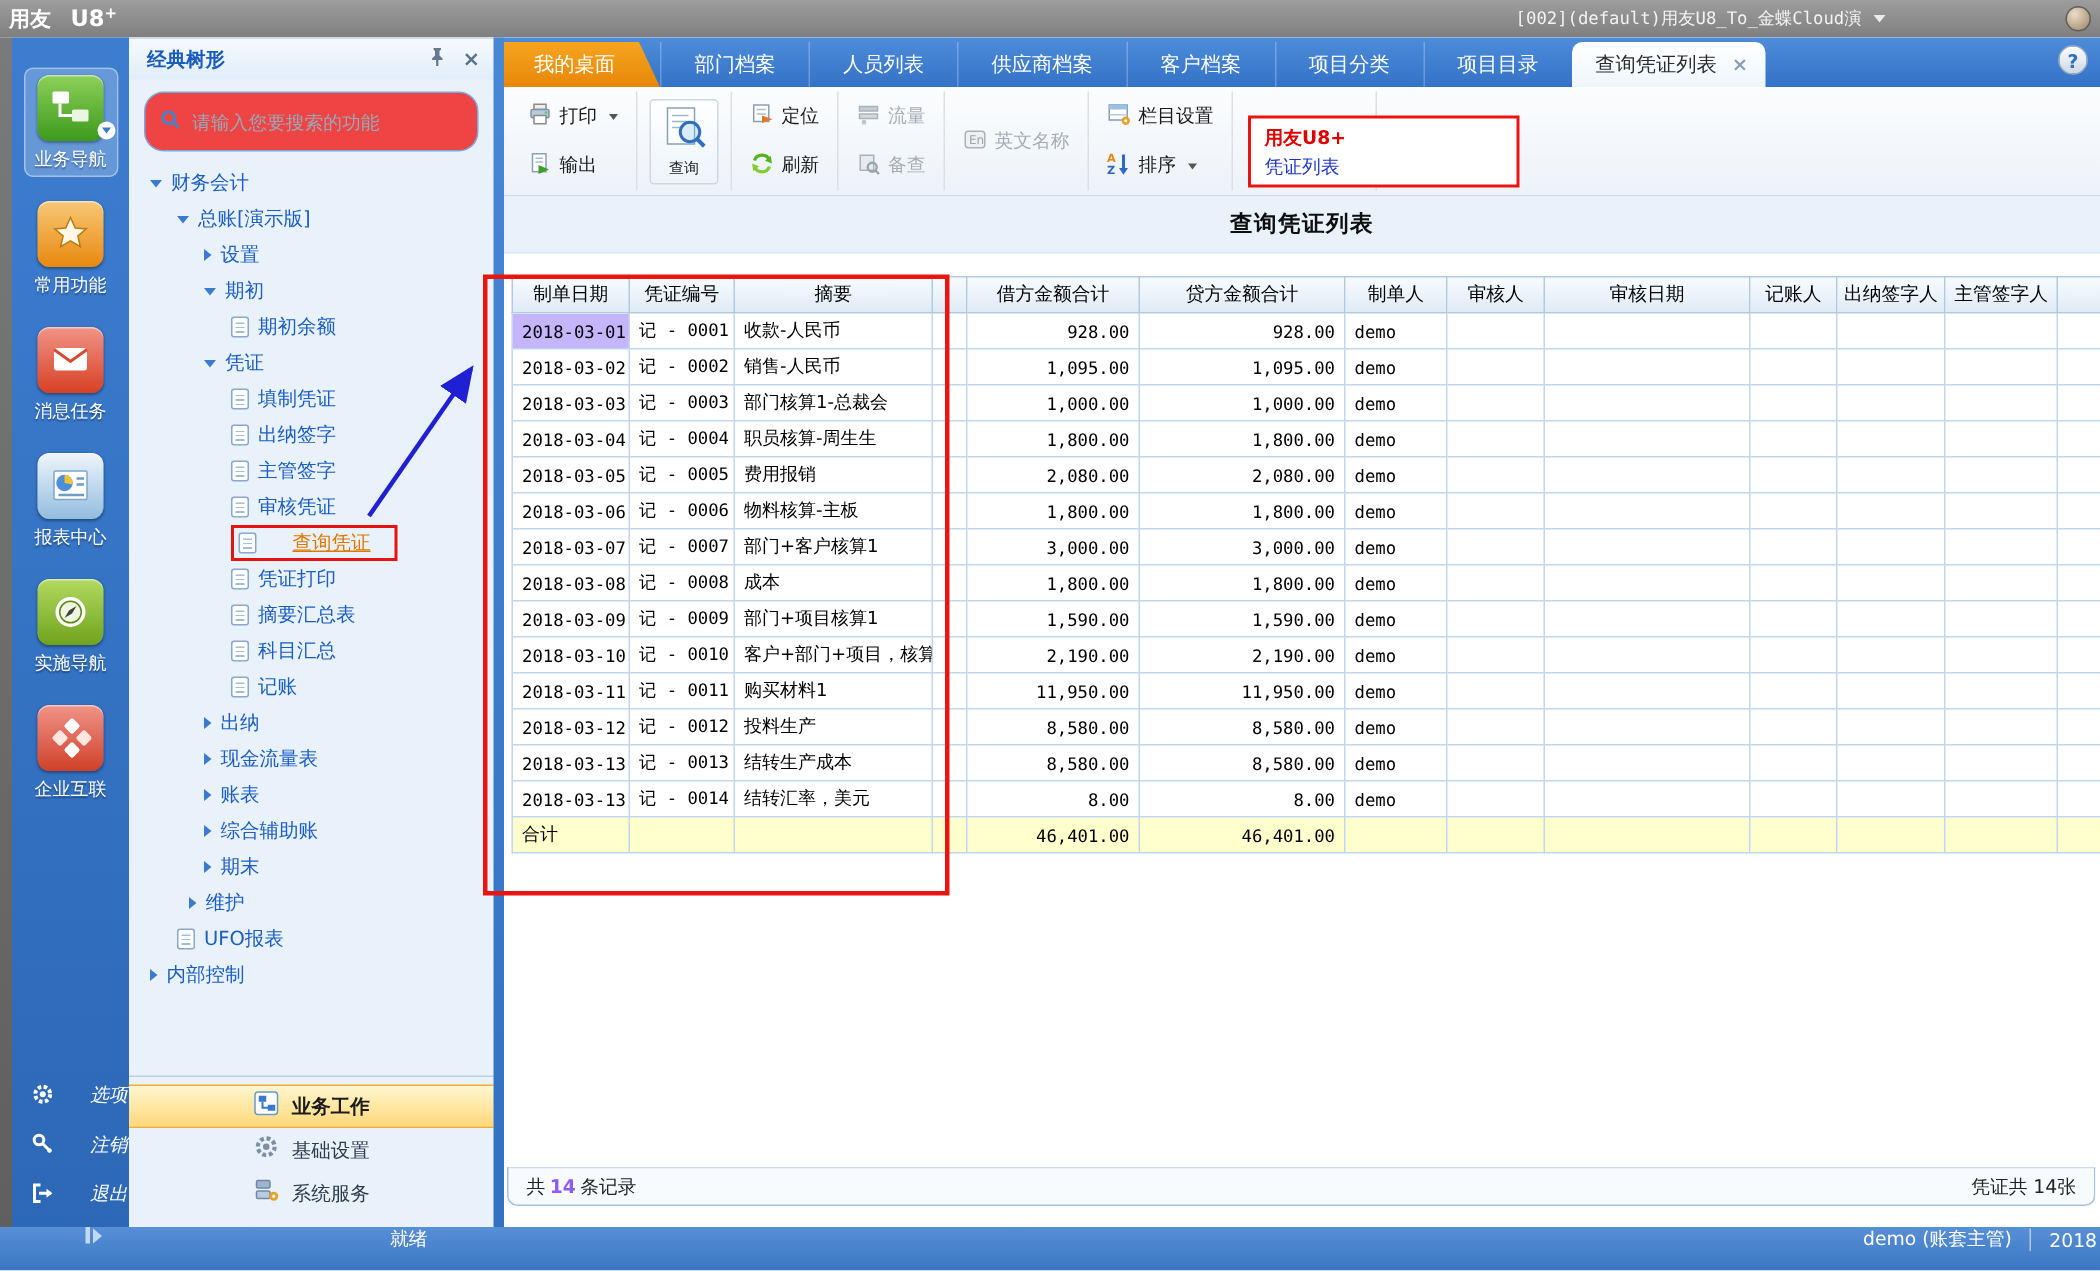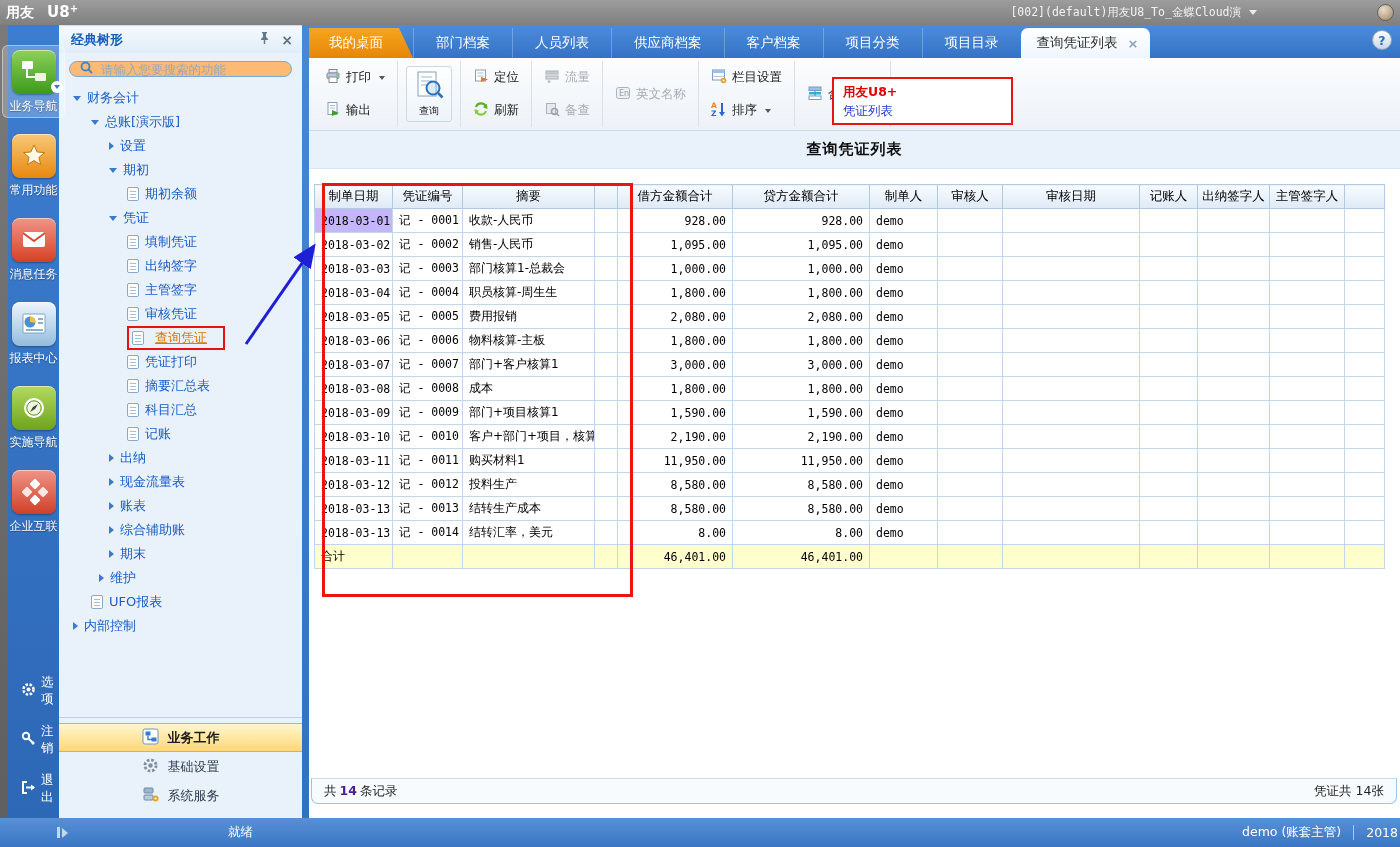--- a/index.html
+++ b/index.html
@@ -14,55 +14,55 @@
   .logo .u8 { font-size:15px; margin-left:13px; }
   .logo .plus { font-size:10px; position:relative; top:-5px; }
   .tb-right { margin-left:auto; display:flex; align-items:center; gap:8px; font-size:11.5px; color:#f2f2f2;
               font-family:"DejaVu Sans Mono","Liberation Mono",monospace; }
   .caret-down { width:0; height:0; border-left:4px solid transparent; border-right:4px solid transparent; border-top:5px solid #ececec; }
   .user-circle { width:17px; height:17px; border-radius:50%; margin-left:112px;
                  background:radial-gradient(circle at 35% 30%, #ecdcc8, #9a8464); border:1px solid #5e5e5e; }
   
   .app { display:flex; height:793px; }
   .edge { width:8px; background:linear-gradient(#7a7a7a,#5f5f5f); }
-  .iconbar { width:51px; background:linear-gradient(180deg,#3d7dd0,#2d68b6); display:flex; flex-direction:column; align-items:center; padding-top:20px; }
+  .iconbar { width:78px; background:linear-gradient(180deg,#3d7dd0,#2d68b6); display:flex; flex-direction:column; align-items:center; padding-top:20px; }
   .nav-item { display:flex; flex-direction:column; align-items:center; width:63px; padding:5px 0 3px; margin-bottom:11px; border-radius:6px; position:relative; }
   .nav-item.selected { background:rgba(255,255,255,.22); box-shadow:inset 0 0 0 1px rgba(255,255,255,.4); }
   .nav-tile { width:44px; height:44px; border-radius:8px; display:flex; align-items:center; justify-content:center;
               box-shadow:inset 0 1px 0 rgba(255,255,255,.5), 0 1px 2px rgba(0,0,0,.35); margin-bottom:4px; }
   .tile-nav-tree { background:linear-gradient(#8ed05a,#3c9a1c); }
   .tile-star     { background:linear-gradient(#f8c878,#e8880e); }
   .tile-mail     { background:linear-gradient(#f09488,#d84024); }
   .tile-report   { background:linear-gradient(#eef5fb,#93bcde); }
   .tile-compass  { background:linear-gradient(#b2da60,#6fa31d); }
   .tile-link     { background:linear-gradient(#f09488,#cf4028); }
   .nav-label { color:#fff; font-size:12px; text-shadow:0 1px 1px rgba(0,0,0,.35); }
   .nav-badge { position:absolute; right:2px; top:36px; width:12px; height:12px; border-radius:50%; background:#fff;
                display:flex; align-items:center; justify-content:center; }
   .nav-badge i { width:0; height:0; border-left:3px solid transparent; border-right:3px solid transparent; border-top:4px solid #3a7ace; }
   .iconbar-footer { margin-top:auto; width:100%; padding:0 0 12px 13px; display:flex; flex-direction:column; gap:15px; }
-  .foot-item { display:flex; align-items:center; gap:5px; color:#fff; font-size:12.5px; }
+  .foot-item { display:flex; align-items:flex-start; gap:24px; color:#fff; font-size:12.5px;font-style:italic; }
   
   .treepanel { width:243px; background:#e9f1fa; display:flex; flex-direction:column; border-top:1px solid #cddcee; }
   .tree-header { height:27px; display:flex; align-items:center; padding:0 9px 0 12px; color:#1a5cbe; font-weight:bold; font-size:13px;
                  background:linear-gradient(#f6fafe,#e0edf9); }
   .tree-header .sp { flex:1; }
   .hdr-x { color:#5f7184; font-size:14px; font-weight:bold; margin-left:10px; line-height:1; }
-  .searchbox { height:16px; margin:8px 10px 5px; border:1px solid #79aadf; border-radius:13px; background:#fdba74;
+  .searchbox { height:40px; margin:8px 10px 5px; border:1px solid #79aadf; border-radius:13px; background:#ef4444;
                display:flex; align-items:center; gap:6px; padding:0 10px; }
   .searchbox input { flex:1; border:none; outline:none; background:transparent; font-size:12.5px; color:#333; font-family:inherit; }
   .searchbox input::placeholder { color:#9aa7b6; }
   .tree { flex:1; padding-top:4px; overflow:hidden; }
   .tree-item { height:24px; display:flex; align-items:center; gap:6px; color:#1a5ec6; font-size:13px; white-space:nowrap; }
   .arr-d { width:0; height:0; border-left:4px solid transparent; border-right:4px solid transparent; border-top:5px solid #3a7ad0; flex:none; }
   .arr-r { width:0; height:0; border-top:4px solid transparent; border-bottom:4px solid transparent; border-left:5px solid #3a7ad0; flex:none; }
   .doc-icon { width:12px; height:14px; background:#fff; border:1px solid #88a8cc; border-radius:2px; position:relative; flex:none; }
   .doc-icon::before { content:""; position:absolute; left:2px; right:2px; top:3px; height:8px;
                       background:repeating-linear-gradient(#a4bdd8 0 1px, transparent 1px 3px); }
-  .sel-box { display:flex; align-items:center; gap:11px; border:2px solid #e81210; padding:1px 16px 1px 3px; }
+  .sel-box { display:flex; align-items:center; gap:24px; border:2px solid #e81210; padding:1px 16px 1px 3px; }
   .sel-label { color:#e07800; text-decoration:underline; }
   .tree-footer { border-top:1px solid #bcd0e4; padding:5px 0 8px; }
   .tf-item { height:29px; display:flex; align-items:center; justify-content:center; gap:9px; font-size:13px; color:#2c3c4e; }
   .tf-item.selected { background:linear-gradient(#fff6cf,#ffd878); border-top:1px solid #efae2e; border-bottom:1px solid #efae2e; color:#1c1c1c; font-weight:bold; }
   .divider { width:7px; background:linear-gradient(180deg,#4886d6,#3270c2); }
   
   .content { flex:1; min-width:0; display:flex; flex-direction:column; background:#fff; position:relative; }
   .tabbar { height:33px; background:linear-gradient(#4e8cda,#3372c6); display:flex; align-items:flex-end; position:relative; }
   .tab { height:30px; display:flex; align-items:center; padding:0 22px; color:#fff; font-size:13.5px; position:relative; white-space:nowrap; }
   .tab.blue { border-left:1px solid rgba(255,255,255,.25); }
@@ -89,23 +89,23 @@
   .grid th { height:24px; background:linear-gradient(#f7fbff,#dfeaf6); border:1px solid #b2c9e2; font-weight:normal;
              color:#000; text-align:center; padding:0 2px; overflow:hidden; white-space:nowrap; font-size:12.5px; }
   .grid td { height:24px; border:1px solid #c2d6ec; padding:0 6px; background:#fff; overflow:hidden; white-space:nowrap; color:#000; }
   .grid td.mono { font-family:"DejaVu Sans Mono","Liberation Mono",monospace; font-size:11.5px; }
   .grid td.num { text-align:right; }
   .grid td.selcell { background:#c4b5fd; }
   .grid tr.total td { background:#ffffce; }
   .recordbar { margin:0 3px 14px 2px; height:26px; border:1px solid #a2c2e0; border-top-color:#cddcec; border-radius:0 0 7px 7px;
                background:#f8fbfe; display:flex; align-items:center; padding:0 12px; font-size:12.5px; color:#222; }
   .recordbar .right { margin-left:auto; }
-  .count-num { color:#4c1d95; font-weight:bold; padding:0 3px; }
+  .count-num { color:#8b5cf6; font-weight:bold; padding:0 3px; }
   
-  .statusbar { height:29px; background:linear-gradient(#5890d6,#3a76c4); display:flex; align-items:center; color:#fff; font-size:12.5px; }
+  .statusbar { height:29px; background:linear-gradient(#5890d6,#3a76c4); display:flex; align-items:flex-start; color:#fff; font-size:12.5px;gap:32px; }
   .sb-collapse { margin-left:57px; display:flex; align-items:center; gap:2px; opacity:.9; }
   .sb-collapse .bar { width:3px; height:11px; background:#cfe2f6; }
   .sb-collapse .tri { width:0; height:0; border-top:5px solid transparent; border-bottom:5px solid transparent; border-left:6px solid #cfe2f6; }
   .sb-ready { margin-left:160px; }
   .sb-right { margin-left:auto; display:flex; align-items:center; gap:12px; padding-right:2px; }
   .sb-sep { width:1px; height:15px; background:rgba(255,255,255,.55); }
   
   .overlay { position:absolute; inset:0; pointer-events:none; z-index:60; }
   .red-rect { position:absolute; left:322px; top:183px; width:311px; height:414px; border:3px solid #ea1410; }
   .note-box { position:absolute; left:832px; top:77px; width:181px; height:48px; border:2px solid #ea1410; background:#fff;

